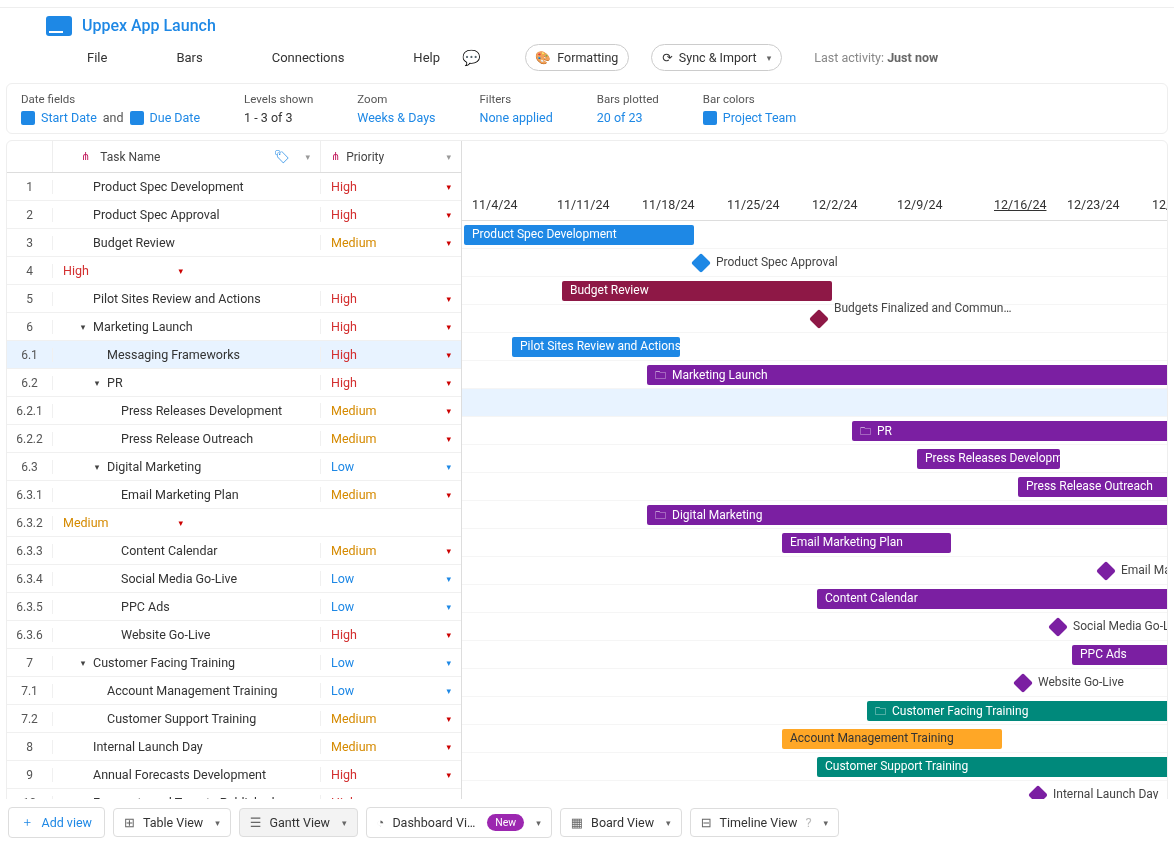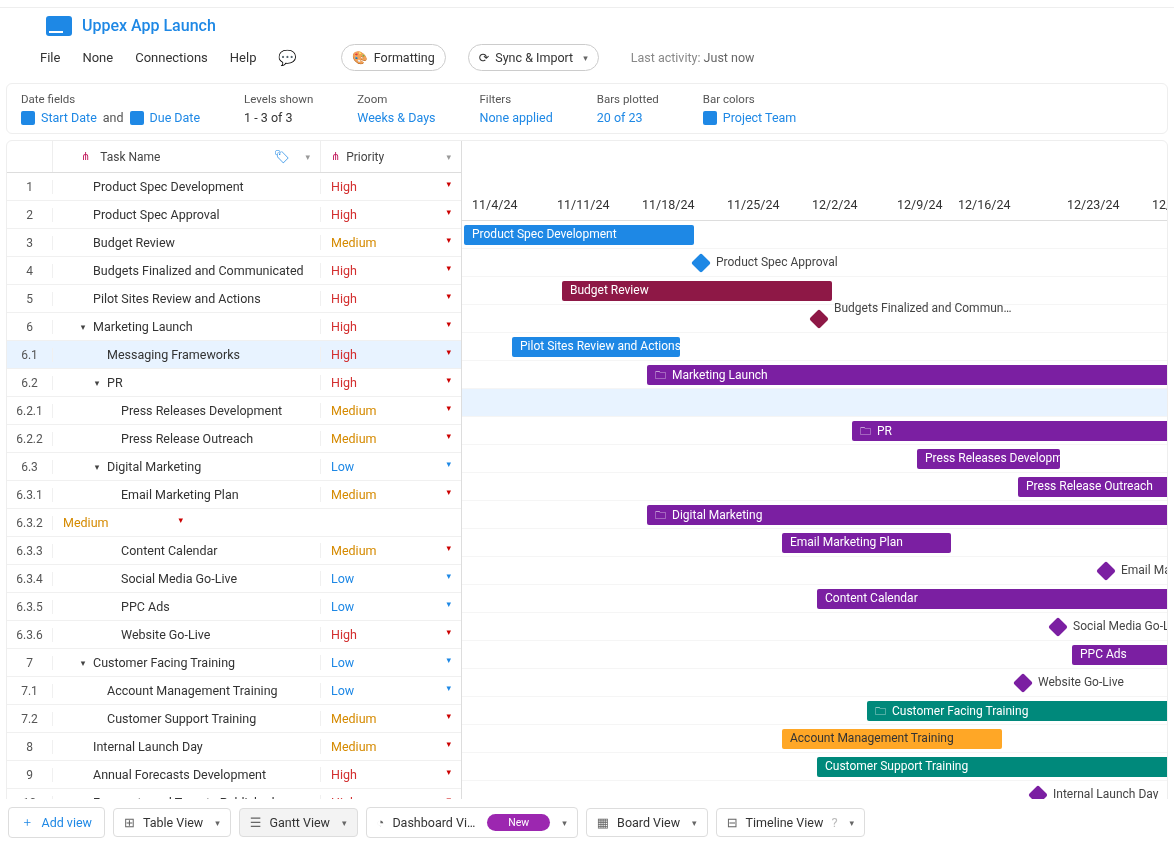--- a/index.html
+++ b/index.html
@@ -3,26 +3,26 @@
 <meta charset="utf-8">
 <style>
 * { box-sizing: border-box; margin: 0; padding: 0; }
 body { font-family: -apple-system, BlinkMacSystemFont, "Segoe UI", Roboto, Arial, sans-serif; font-size: 13px; color: #333; background: #fff; width: 1174px; height: 846px; overflow: hidden; position: relative; }
 .top-bar { height: 8px; border-bottom: 1px solid #eee; }
 .header { display: flex; align-items: flex-start; padding: 8px 14px 4px; gap: 10px; margin-left: 32px; }
 .logo { width: 26px; height: 20px; background: #1e88e5; border-radius: 3px; position: relative; }
 .logo::before { content:""; position:absolute; bottom:3px; left:3px; width:14px; height:2px; background:#fff; }
 .app-title { font-size: 16px; color: #1e88e5; font-weight: 500; }
 .menubar { display: flex; align-items: center; padding: 4px 40px 12px; gap: 22px; font-size: 13px; }
-.menubar .menu-item { cursor: pointer; }
+.menubar .menu-item { cursor: pointer; margin-left: 47px; }
 .menubar .sep { flex: 0 0 0; }
 .btn { display: inline-flex; align-items: center; gap: 6px; padding: 5px 10px; border: 1px solid #ccc; border-radius: 16px; background: #fff; cursor: pointer; font-size: 12.5px; }
 .chev { margin-left:4px; font-size:9px; color:#666; }
 .activity { color: #888; font-size: 12.5px; margin-left: 10px; }
-.activity b { color: #666; font-weight:400; }
+.activity b { color: #666; font-weight:700; }
 .filters-row { display: flex; align-items: flex-start; padding: 8px 14px; border: 1px solid #eee; border-radius: 6px; margin: 0 6px 6px; gap: 44px; background:#fff; }
 .fgroup { display:flex; flex-direction:column; gap:4px; font-size:12px; }
 .fgroup .lbl { color:#555; font-size:11.5px; }
 .fgroup .val { color:#1e88e5; font-size:12.5px; display:flex; align-items:center; gap:6px; cursor:pointer; }
 .fgroup .val.dark { color:#333; }
 .smallicon { width:14px; height:14px; background:#1e88e5; border-radius:2px; display:inline-block; }
 .main { display:flex; border:1px solid #eee; border-radius:6px; margin:0 6px; height: 678px; overflow:hidden; background:#fff; position:relative; }
 .left-pane { width: 455px; border-right:1px solid #ddd; display:flex; flex-direction:column; overflow:hidden; }
 .col-headers { display:flex; height:32px; border-bottom:1px solid #ddd; align-items:stretch; font-size:12px; color:#444; }
 .ch-num { width:46px; border-right:1px solid #eee; }
@@ -31,21 +31,21 @@
 .ch-pri { width:140px; display:flex; align-items:center; padding-left:10px; position:relative; }
 .hicon { color:#c2185b; margin-right:6px; font-size:11px; }
 .tag-icon { position:absolute; right:30px; color:#1e88e5; font-size:13px; }
 .dd-icon { position:absolute; right:10px; color:#999; font-size:9px; }
 .rows { flex:1; overflow-y:hidden; }
 .row { display:flex; height:28px; align-items:center; border-bottom:1px solid #f0f0f0; font-size:12.5px; }
 .row.sel { background:#e8f3ff; }
 .rnum { width:46px; text-align:center; color:#555; border-right:1px solid #f0f0f0; font-size:12px; }
 .rname { flex:1; display:flex; align-items:center; border-right:1px solid #f0f0f0; padding-right:6px; overflow:hidden; white-space:nowrap; }
 .caret { width:12px; display:inline-block; font-size:9px; color:#444; text-align:center; }
-.rpri { width:140px; padding-left:10px; position:relative; display:flex; align-items:flex-start; }
+.rpri { width:140px; padding-left:10px; position:relative; display:flex; align-items:center; }
 .rpri .dd { position:absolute; right:10px; color:#c00; font-size:9px; }
 .rpri .dd.blue { color:#1e88e5; }
 .pr-high { color:#d32f2f; }
 .pr-medium { color:#d58a00; }
 .pr-low { color:#1e88e5; }
 .right-pane { flex:1; position:relative; overflow:hidden;margin-top:48px; }
 .dates-header { height:32px; border-bottom:1px solid #ddd; position:relative; }
 .date-lbl { position:absolute; font-size:12.5px; color:#333; top:8px; }
 .gantt-body { position:relative; height:calc(100% - 32px); }
 .grow { position:absolute; left:0; right:0; height:28px; }
@@ -56,39 +56,39 @@
 .bar.purple { background:#7b1fa2; }
 .bar.teal { background:#00897b; }
 .bar.orange { background:#ffa726; color:#333; }
 .milestone { position:absolute; width:14px; height:14px; transform:rotate(45deg); top:7px; border-radius:2px; }
 .ms-label { position:absolute; font-size:12px; color:#444; top:6px; white-space:nowrap; }
 .folder-icon::before { content:"🗀"; font-size:11px; margin-right:6px; }
 .bottom { position:absolute; bottom:0; left:0; right:0; padding:8px 8px 8px; display:flex; gap:8px; align-items:center; background:#fff; }
 .view-btn { display:inline-flex; align-items:center; gap:8px; padding:6px 10px; border:1px solid #ddd; border-radius:4px; font-size:12.5px; cursor:pointer; background:#fff; }
 .view-btn.add { color:#1e88e5; padding:6px 12px; }
 .view-btn.active { background:#f3f3f3; }
-.badge-new { background:#9c27b0; color:#fff; font-size:10.5px; padding:2px 21px; border-radius:10px; margin-left:4px; }
+.badge-new { background:#9c27b0; color:#fff; font-size:10.5px; padding:2px 8px; border-radius:10px; margin-left:4px; }
 .vicon { font-size:13px; color:#666; }
 .scrollbar-h { position:absolute; height:10px; bottom:0; background:#f3f3f3; border-radius:5px; }
 .scrollthumb { position:absolute; height:8px; top:1px; background:#ccc; border-radius:4px; }
 .comment-icon { font-size:15px; }
 </style>
 </head>
 <body>
 
 <div class="top-bar"></div>
 
 <div class="header">
   <div class="logo"></div>
   <div class="app-title">Uppex App Launch</div>
 </div>
 
 <div class="menubar">
   <span class="menu-item">File</span>
-  <span class="menu-item">None</span>
+  <span class="menu-item">Bars</span>
   <span class="menu-item">Connections</span>
   <span class="menu-item">Help</span>
   <span class="comment-icon">💬</span>
   <span class="sep"></span>
   <span class="btn">
     <span>🎨</span>
     <span>Formatting</span>
   </span>
   <span class="btn">
     <span>⟳</span>
@@ -182,24 +182,20 @@
             <span class="caret"></span>
             <span style="padding-left:4px">Budget Review</span>
           </div>
           <div class="rpri">
             <span class="pr-medium">Medium</span>
             <span class="dd ">▾</span>
           </div>
         </div>
         <div class="row">
           <div class="rnum">4</div>
-          <div class="rname" style="padding-left:24px">
-            <span class="caret"></span>
-            <span style="padding-left:4px">Budgets Finalized and Communicated</span>
-          </div>
           <div class="rpri">
             <span class="pr-high">High</span>
             <span class="dd ">▾</span>
           </div>
         </div>
         <div class="row">
           <div class="rnum">5</div>
           <div class="rname" style="padding-left:24px">
             <span class="caret"></span>
             <span style="padding-left:4px">Pilot Sites Review and Actions</span>
@@ -409,21 +405,21 @@
     </div>
   </div>
   <div class="right-pane">
     <div class="dates-header" id="dates-header">
         <span class="date-lbl" style="left: 10px;">11/4/24</span>
         <span class="date-lbl" style="left: 95px;">11/11/24</span>
         <span class="date-lbl" style="left: 180px;">11/18/24</span>
         <span class="date-lbl" style="left: 265px;">11/25/24</span>
         <span class="date-lbl" style="left: 350px;">12/2/24</span>
         <span class="date-lbl" style="left: 435px;">12/9/24</span>
-        <span class="date-lbl" style="left: 496px;">12/16/24</span>
+        <span class="date-lbl" style="left: 532px; text-decoration: underline;">12/16/24</span>
         <span class="date-lbl" style="left: 605px;">12/23/24</span>
         <span class="date-lbl" style="left: 690px;">12/30/24</span>
       </div>
     <div class="gantt-body" id="gantt">
         <div class="grow" style="top: 0px; border-bottom: 1px solid rgb(245, 245, 245);"></div>
         <div class="grow" style="top: 28px; border-bottom: 1px solid rgb(245, 245, 245);"></div>
         <div class="grow" style="top: 56px; border-bottom: 1px solid rgb(245, 245, 245);"></div>
         <div class="grow" style="top: 84px; border-bottom: 1px solid rgb(245, 245, 245);"></div>
         <div class="grow" style="top: 112px; border-bottom: 1px solid rgb(245, 245, 245);"></div>
         <div class="grow" style="top: 140px; border-bottom: 1px solid rgb(245, 245, 245);"></div>

